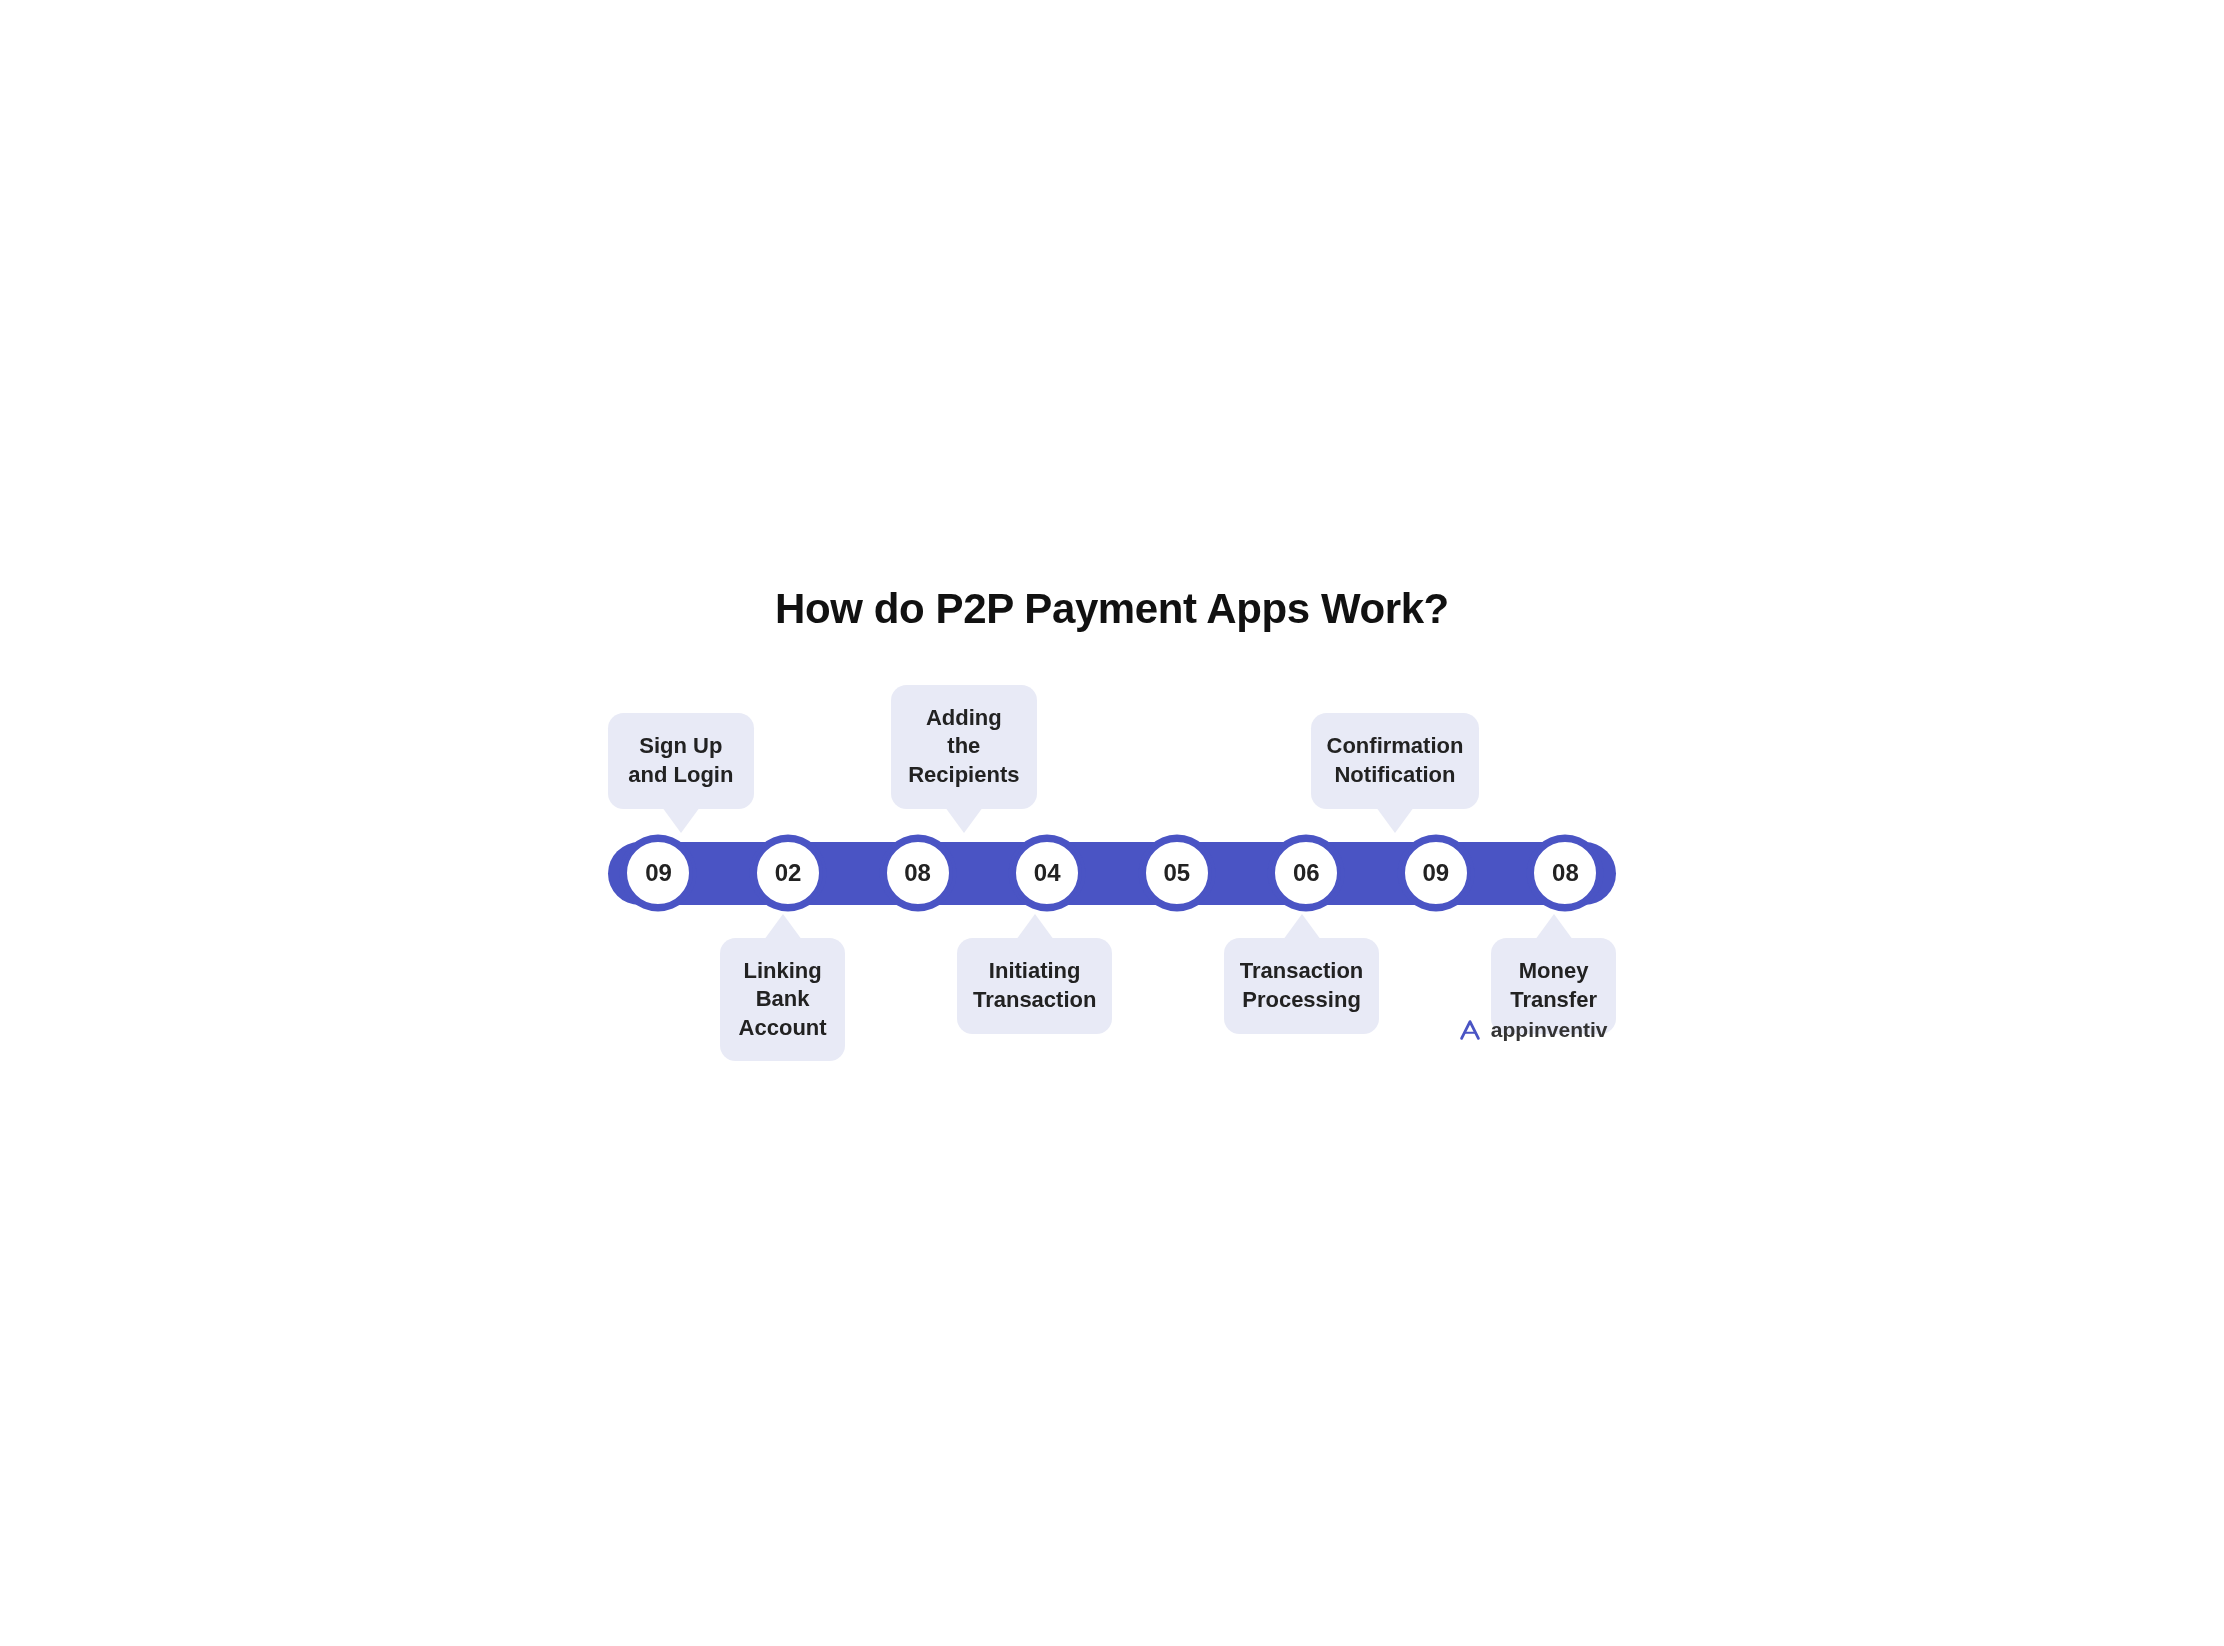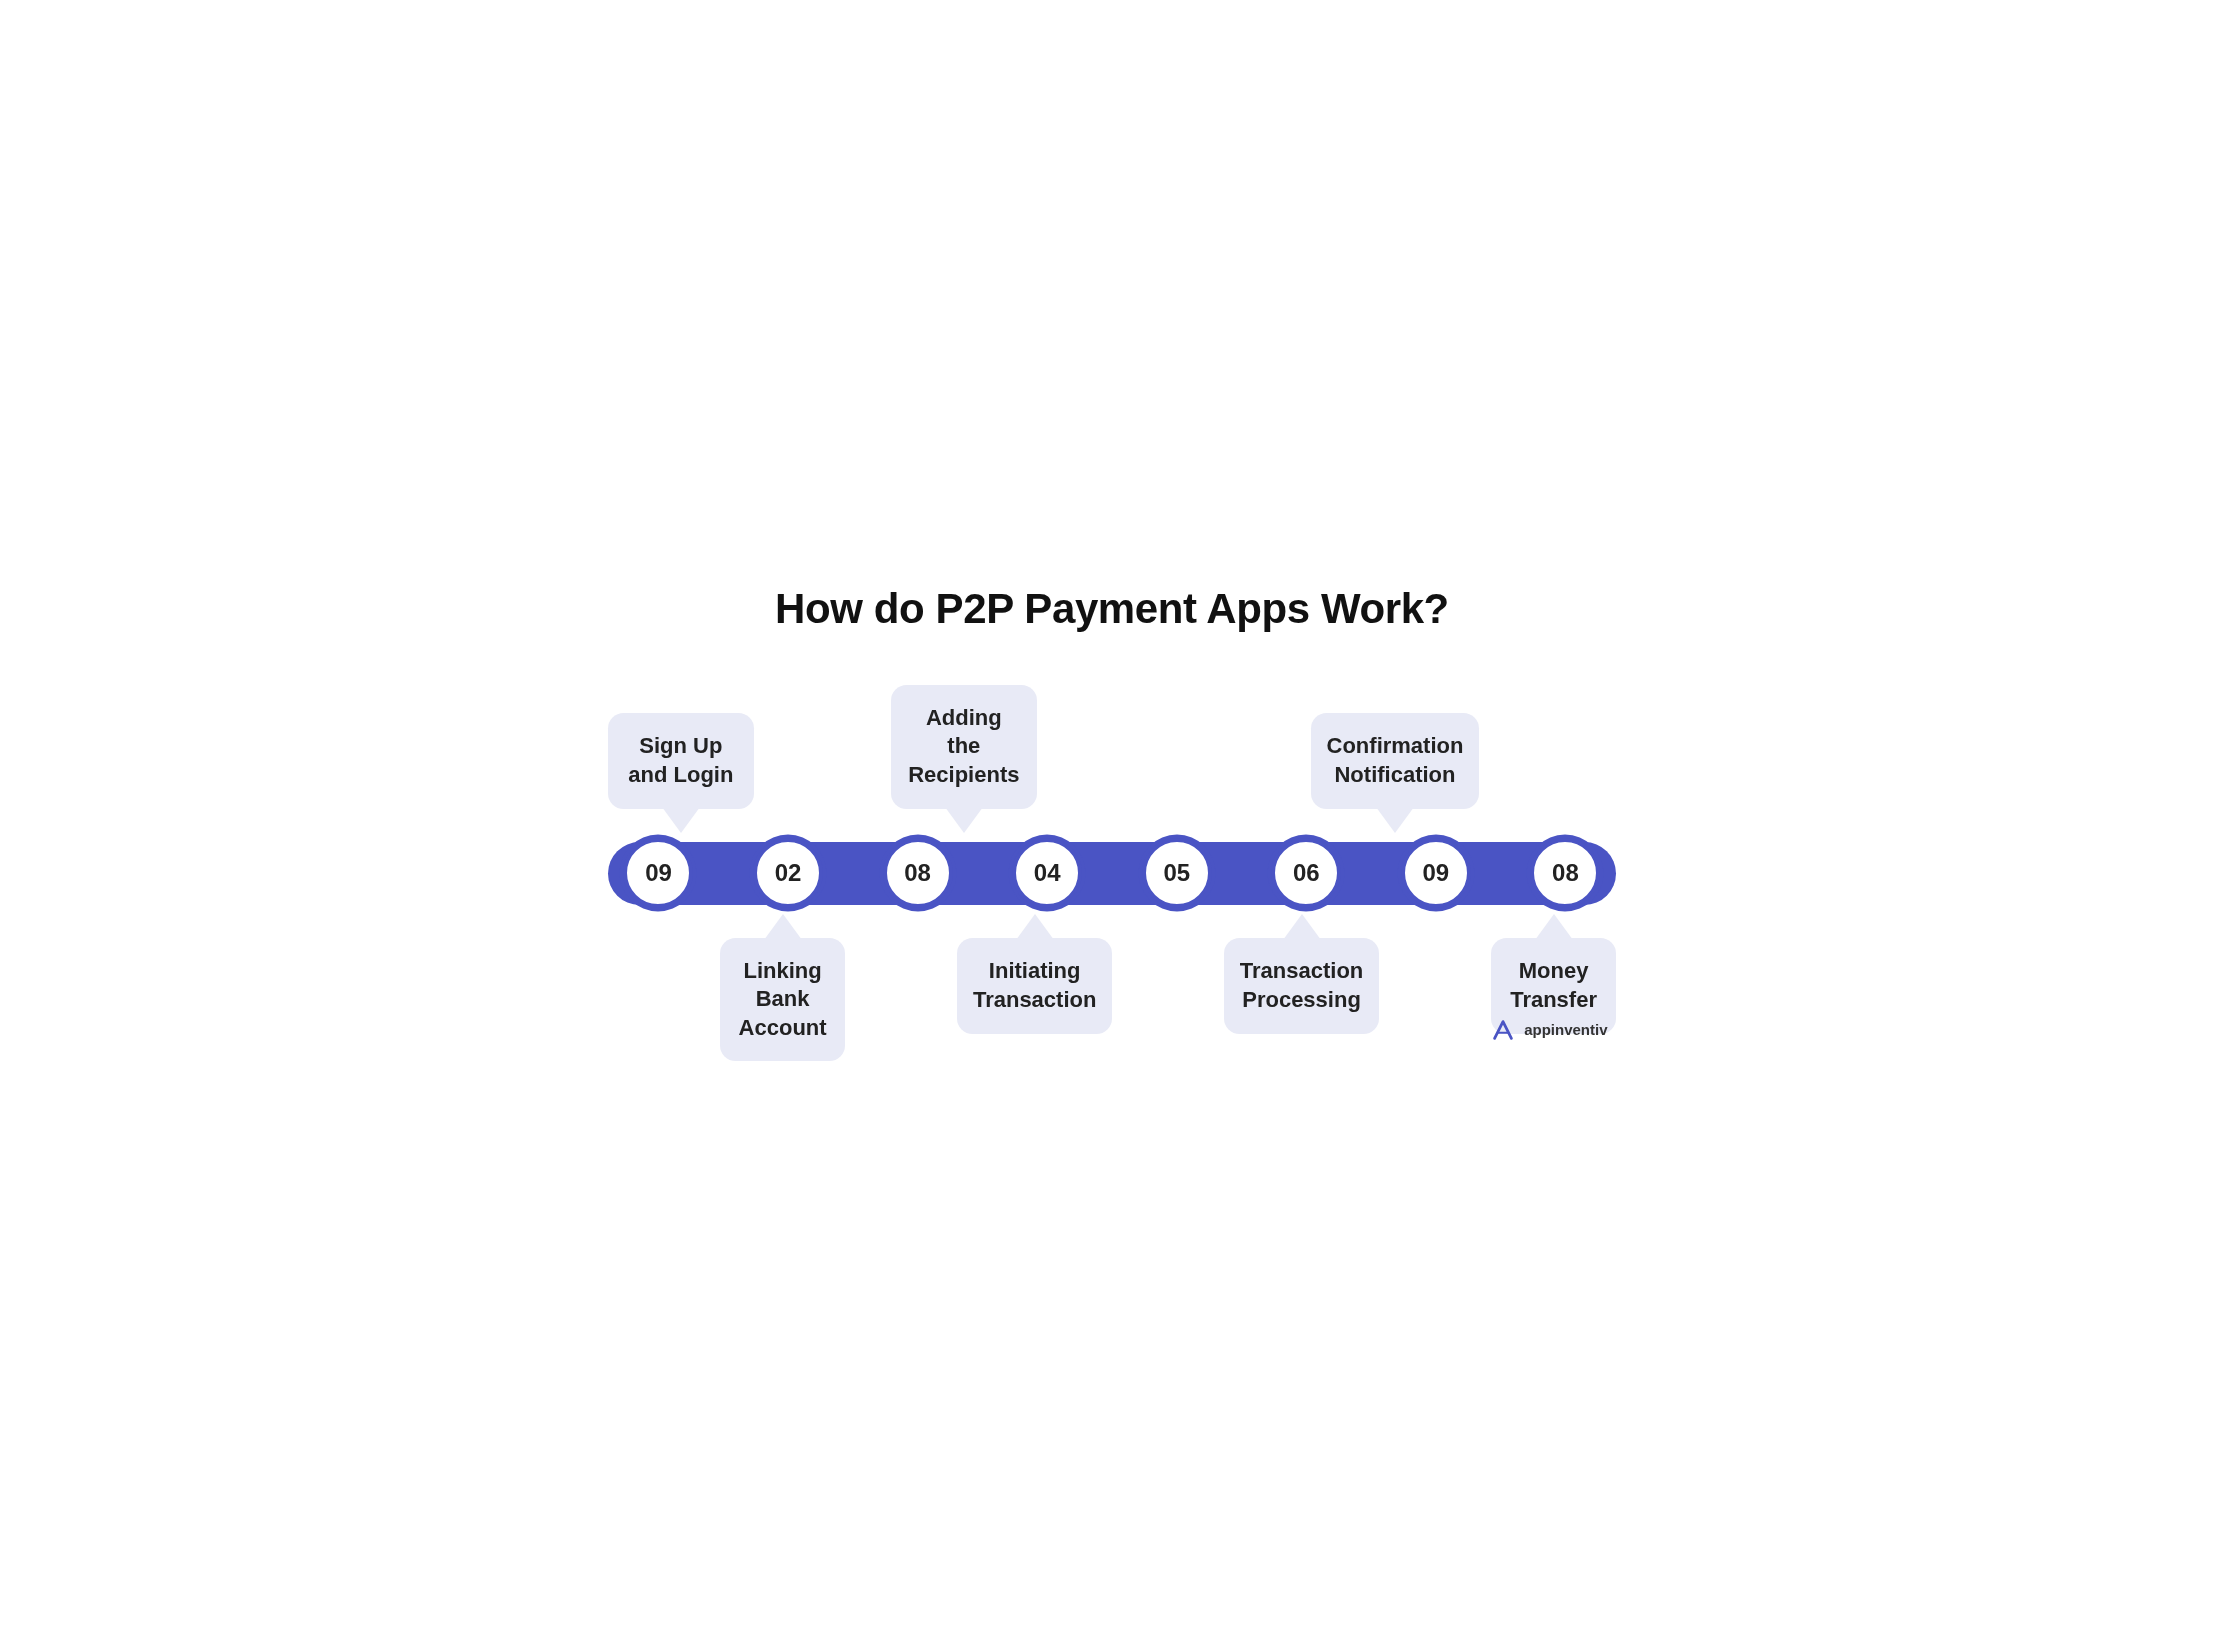--- a/index.html
+++ b/index.html
@@ -150,21 +150,21 @@
     }
 
     
     .logo {
       position: absolute;
       bottom: 17.4px;
       right: 26px;
       display: flex;
       align-items: center;
       gap: 7px;
-      font-size: 15px;
+      font-size: 21px;
       font-weight: 600;
       color: #333;
     }
 
     .logo-icon {
       width: 28px;
       height: 28px;
     }
   </style>
 </head>

